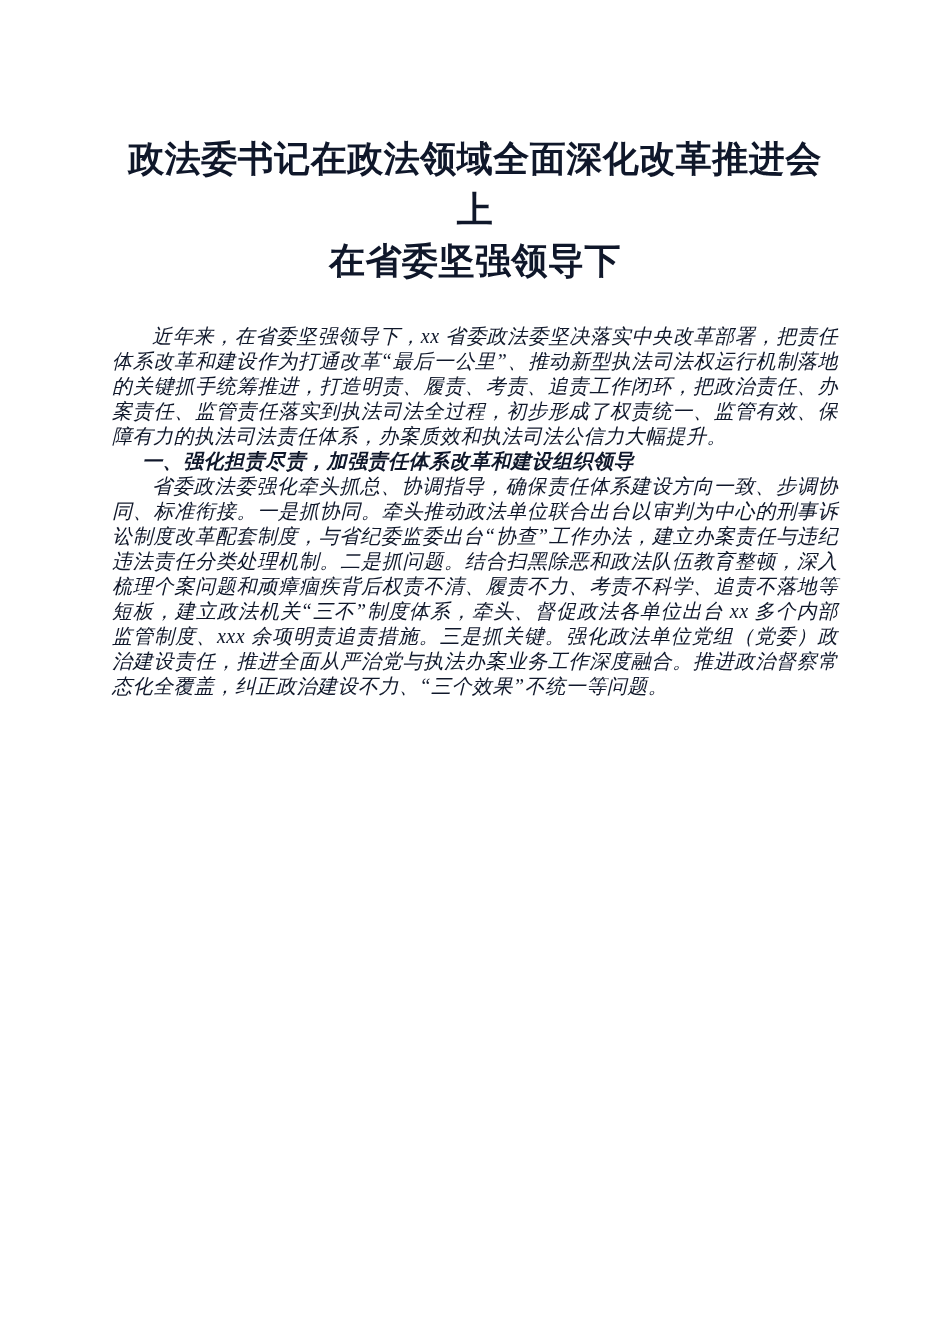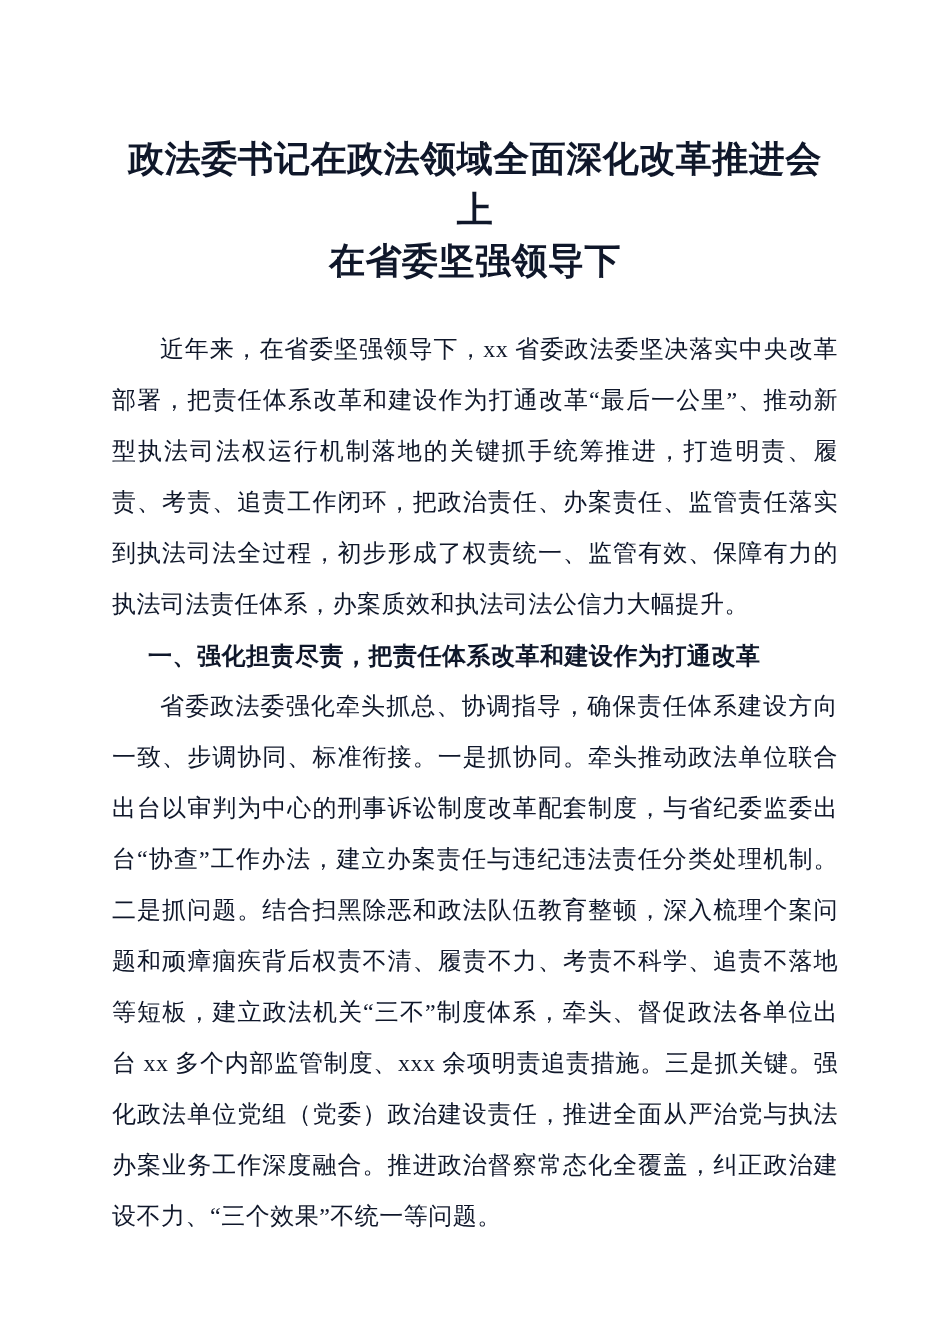--- a/index.html
+++ b/index.html
@@ -27,22 +27,23 @@
     font-weight: bold;
     text-align: center;
     letter-spacing: 0.5px;
     font-family: "Liberation Serif", "DejaVu Serif", serif;
   }
   .doc-body {
     margin-top: 37px;
   }
   .doc-body p {
     margin: 0;
-    font-size: 24px;
-    line-height: 51px;
+    font-size: 20px;
+    line-height: 25px;
+    font-style: italic;
   }
   p.paragraph {
     text-align: justify;
     text-indent: 2em;
     letter-spacing: 0.5px;
     font-family: "Liberation Serif", "DejaVu Serif", serif;
   }
   p.heading {
     font-weight: bold;
     text-indent: 1.5em;
@@ -54,17 +55,17 @@
 <body>
 
 <div class="page">
   <div class="content">
     <h1 class="doc-title">
       <span>政法委书记在政法领域全面深化改革推进会上</span><br>
       <span>在省委坚强领导下</span>
     </h1>
     <div class="doc-body" id="doc-body">
         <p class="paragraph">近年来，在省委坚强领导下，xx 省委政法委坚决落实中央改革部署，把责任体系改革和建设作为打通改革“最后一公里”、推动新型执法司法权运行机制落地的关键抓手统筹推进，打造明责、履责、考责、追责工作闭环，把政治责任、办案责任、监管责任落实到执法司法全过程，初步形成了权责统一、监管有效、保障有力的执法司法责任体系，办案质效和执法司法公信力大幅提升。</p>
-        <p class="heading">一、强化担责尽责，把责任体系改革和建设作为打通改革</p>
+        <p class="heading">一、强化担责尽责，加强责任体系改革和建设组织领导</p>
         <p class="paragraph">省委政法委强化牵头抓总、协调指导，确保责任体系建设方向一致、步调协同、标准衔接。一是抓协同。牵头推动政法单位联合出台以审判为中心的刑事诉讼制度改革配套制度，与省纪委监委出台“协查”工作办法，建立办案责任与违纪违法责任分类处理机制。二是抓问题。结合扫黑除恶和政法队伍教育整顿，深入梳理个案问题和顽瘴痼疾背后权责不清、履责不力、考责不科学、追责不落地等短板，建立政法机关“三不”制度体系，牵头、督促政法各单位出台 xx 多个内部监管制度、xxx 余项明责追责措施。三是抓关键。强化政法单位党组（党委）政治建设责任，推进全面从严治党与执法办案业务工作深度融合。推进政治督察常态化全覆盖，纠正政治建设不力、“三个效果”不统一等问题。</p>
       </div>
   </div>
 </div>
 
 </body></html>

